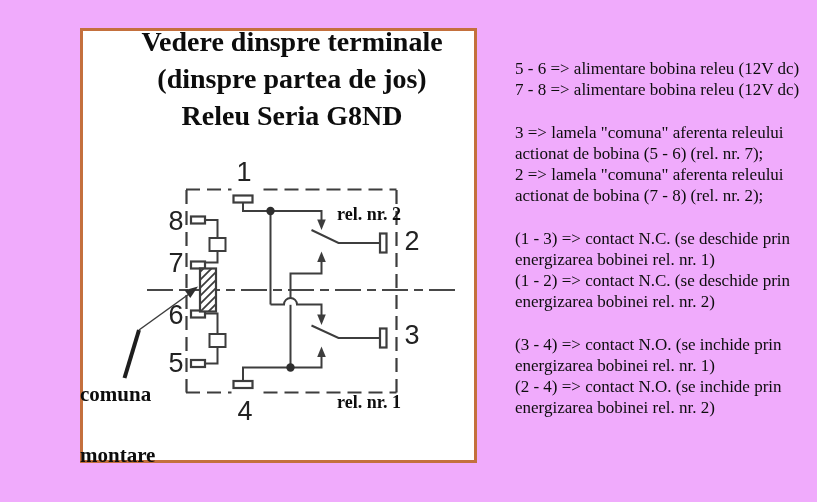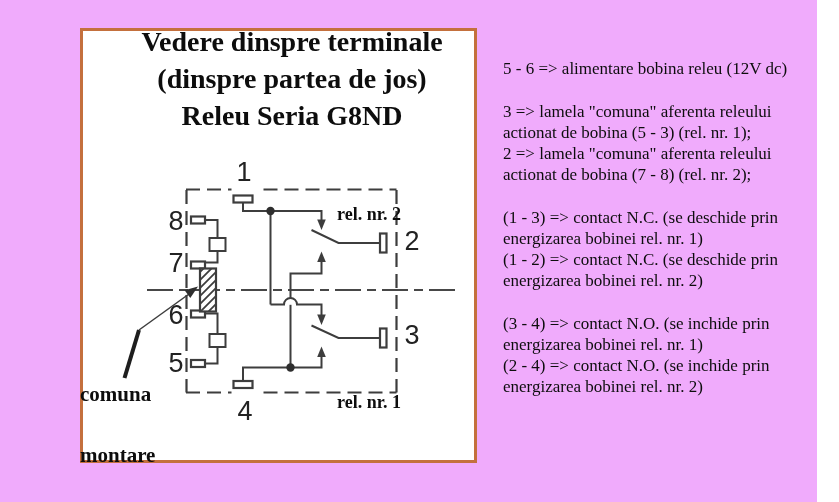--- a/index.html
+++ b/index.html
@@ -14,21 +14,21 @@
   svg.schem{position:absolute;left:0;top:0;}
   
   .tnum{position:absolute;width:26px;text-align:center;
         font-family:"Liberation Sans",sans-serif;font-size:27px;line-height:27px;color:#222;}
   .rellab{position:absolute;width:76px;text-align:right;
           font-weight:bold;font-size:18px;line-height:18px;color:#0d0d0d;}
   .marklab{position:absolute;left:80px;font-weight:bold;font-size:21px;line-height:21px;color:#0d0d0d;}
   
   .notes{position:absolute;left:499px;top:58px;width:330px;font-size:17px;line-height:21px;
          color:#0d0d0d;white-space:nowrap;}
-  .notes .group{margin:0 0 22px 4px;}
+  .notes .group{margin:0 0 22px 16px;}
   .notes .line{height:21px;}
 </style>
 </head>
 <body>
 
 <div class="stage">
 
   <div class="panel"></div>
 
   <div class="title">
@@ -118,24 +118,25 @@
 
   <div class="rellab" style="left:325px;top:205px;">rel. nr. 2</div>
   <div class="rellab" style="left:325px;top:393px;">rel. nr. 1</div>
 
   <div class="marklab" style="top:384px;">comuna</div>
   <div class="marklab" style="top:407px;margin-top:38px;">montare</div>
 
   <div class="notes">
     <div class="group">
       <div class="line">5 - 6 =&gt; alimentare bobina releu (12V dc)</div>
+      <div class="line">7 - 8 =&gt; alimentare bobina releu (12V dc)</div>
     </div>
     <div class="group">
       <div class="line">3 =&gt; lamela "comuna" aferenta releului</div>
-      <div class="line">actionat de bobina (5 - 3) (rel. nr. 1);</div>
+      <div class="line">actionat de bobina (5 - 6) (rel. nr. 7);</div>
       <div class="line">2 =&gt; lamela "comuna" aferenta releului</div>
       <div class="line">actionat de bobina (7 - 8) (rel. nr. 2);</div>
     </div>
     <div class="group">
       <div class="line">(1 - 3) =&gt; contact N.C. (se deschide prin</div>
       <div class="line">energizarea bobinei rel. nr. 1)</div>
       <div class="line">(1 - 2) =&gt; contact N.C. (se deschide prin</div>
       <div class="line">energizarea bobinei rel. nr. 2)</div>
     </div>
     <div class="group">

